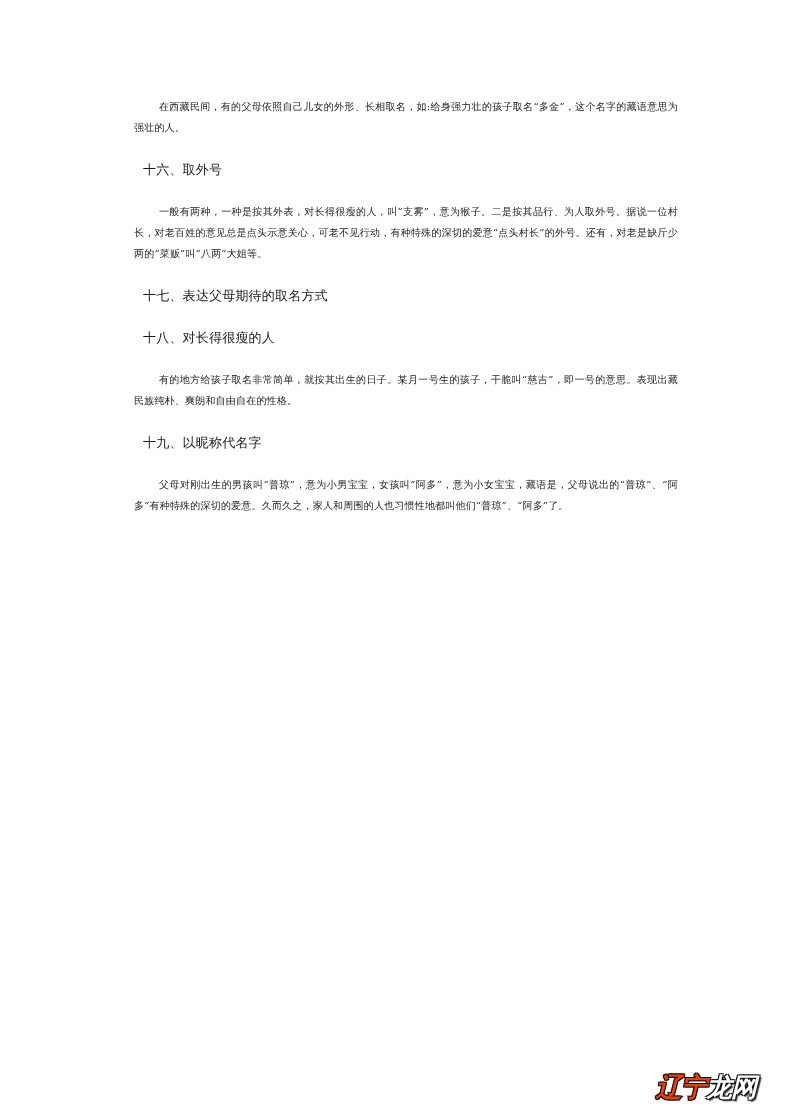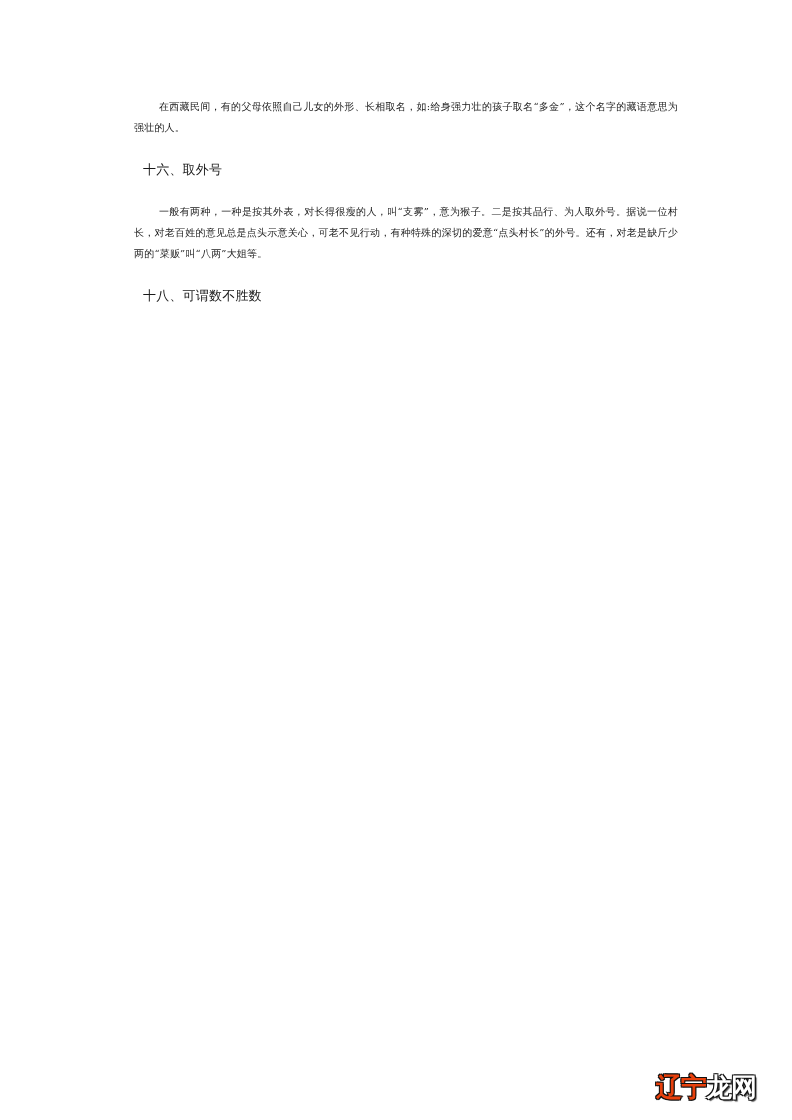--- a/index.html
+++ b/index.html
@@ -38,20 +38,21 @@
     }
     .watermark {
       position: absolute;
       left: 656px;
       top: 1070px;
       font-family: "DejaVu Sans", "Liberation Sans", sans-serif;
       font-size: 26px;
       font-weight: bold;
       letter-spacing: -1px;
       line-height: 34px;
+      font-style: italic;
     }
     .wm-red {
       color: #e8400c;
       -webkit-text-stroke: 1.2px #111;
       paint-order: stroke fill;
       text-shadow: 1px 1px 0 #111, -1px -1px 0 #111, 1px -1px 0 #111, -1px 1px 0 #111;
     }
     .wm-white {
       color: #ffffff;
       text-shadow: 1px 1px 0 #111, -1px -1px 0 #111, 1px -1px 0 #111, -1px 1px 0 #111, 2px 2px 1px #555;
@@ -59,21 +60,25 @@
   </style>
 </head>
 <body>
 
 <div class="page">
   <p class="para">在西藏民间，有的父母依照自己儿女的外形、长相取名，如:给身强力壮的孩子取名“多金”，这个名字的藏语意思为强壮的人。</p>
 
   <p class="heading">十六、取外号</p>
   <p class="para">一般有两种，一种是按其外表，对长得很瘦的人，叫“支雾”，意为猴子。二是按其品行、为人取外号。据说一位村长，对老百姓的意见总是点头示意关心，可老不见行动，有种特殊的深切的爱意“点头村长”的外号。还有，对老是缺斤少两的“菜贩”叫“八两”大姐等。</p>
 
+  <p class="heading">十七、表达父母期待的取名方式</p>
 
-  <p class="heading">十八、可谓数不胜数</p>
+  <p class="heading">十八、对长得很瘦的人</p>
+  <p class="para">有的地方给孩子取名非常简单，就按其出生的日子。某月一号生的孩子，干脆叫“慈吉”，即一号的意思。表现出藏民族纯朴、爽朗和自由自在的性格。</p>
 
+  <p class="heading">十九、以昵称代名字</p>
+  <p class="para">父母对刚出生的男孩叫“普琼”，意为小男宝宝，女孩叫“阿多”，意为小女宝宝，藏语是，父母说出的“普琼”、“阿多”有种特殊的深切的爱意。久而久之，家人和周围的人也习惯性地都叫他们“普琼”、“阿多”了。</p>
 
 </div>
 
 <div class="watermark">
   <span class="wm-red">辽宁</span><span class="wm-white">龙网</span>
 </div>
 
 </body></html>

